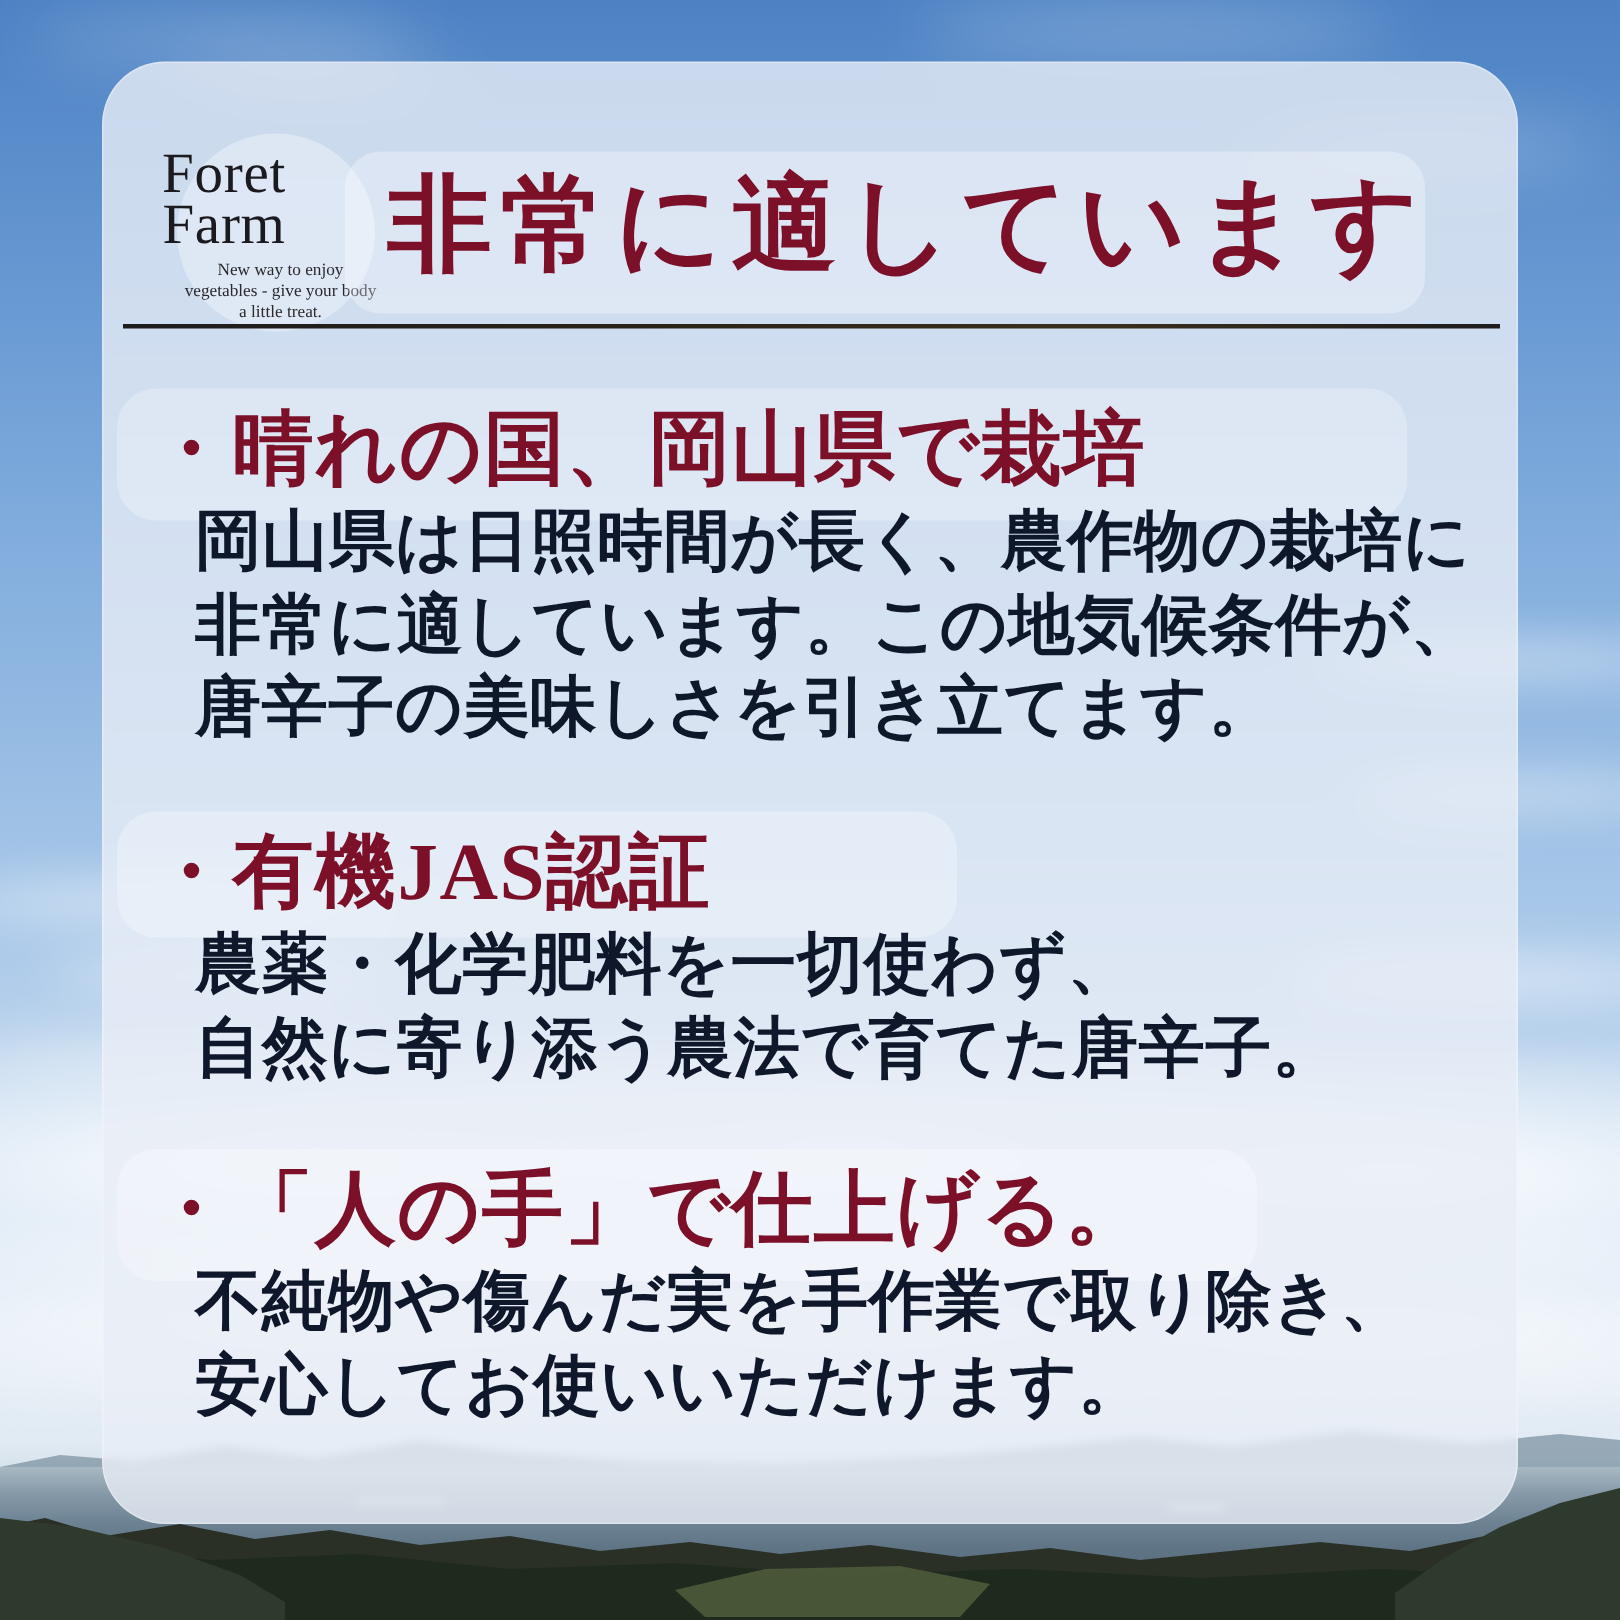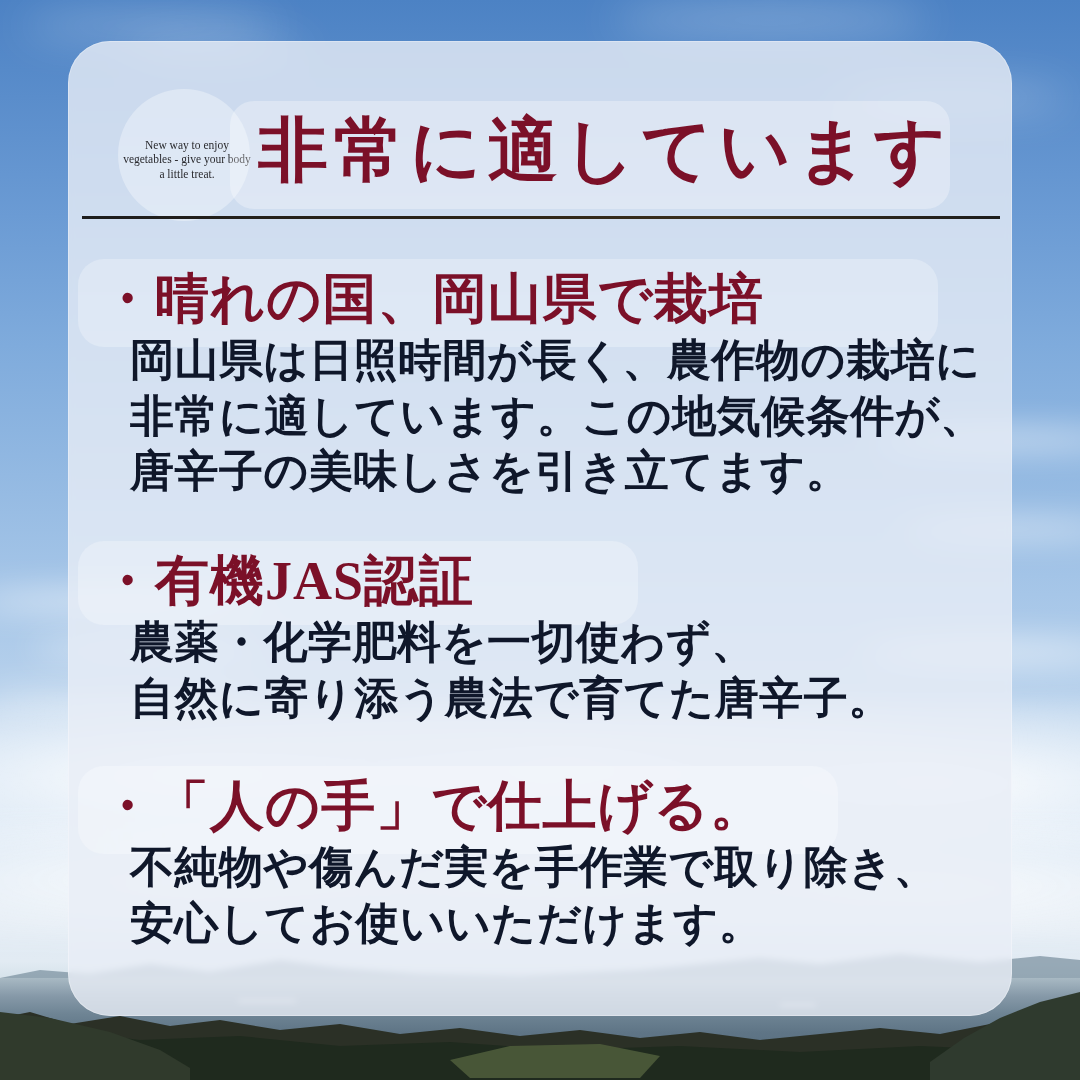--- a/index.html
+++ b/index.html
@@ -261,20 +261,24 @@
     <path d="M150,0 L110,10 L70,26 L34,46 L0,70 L0,88 L150,88 Z" fill="#2f3a2e"></path>
   </svg>
   <svg style="position:absolute; left:430px; top:1030px; width:260px; height:50px;" viewBox="0 0 260 50" preserveAspectRatio="none">
     <path d="M20,30 L80,16 L170,14 L230,26 L210,48 L40,48 Z" fill="#4d5b3a" opacity="0.9"></path>
   </svg>
 
   <div class="card">
 
     <div class="logo-wrap">
       <div class="logo-disc"></div>
+      <div class="logo-name">
+        <div>Foret</div>
+        <div>Farm</div>
+      </div>
       <div class="logo-tag">New way to enjoy vegetables - give your body a little treat.</div>
     </div>
 
     <div class="title-panel"></div>
     <div class="page-title">非常に適しています</div>
 
     <div class="divider"></div>
 
     <div class="panel hl-1"></div>
     <div class="panel hl-2"></div>

